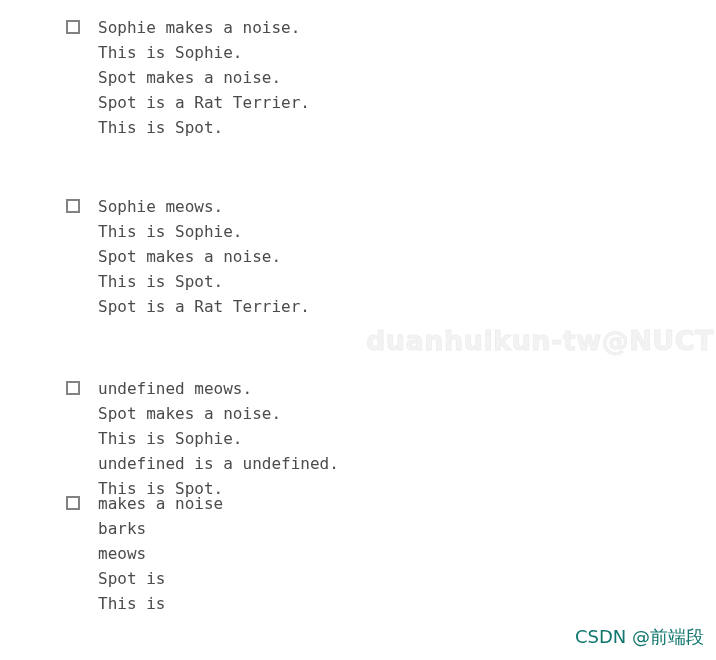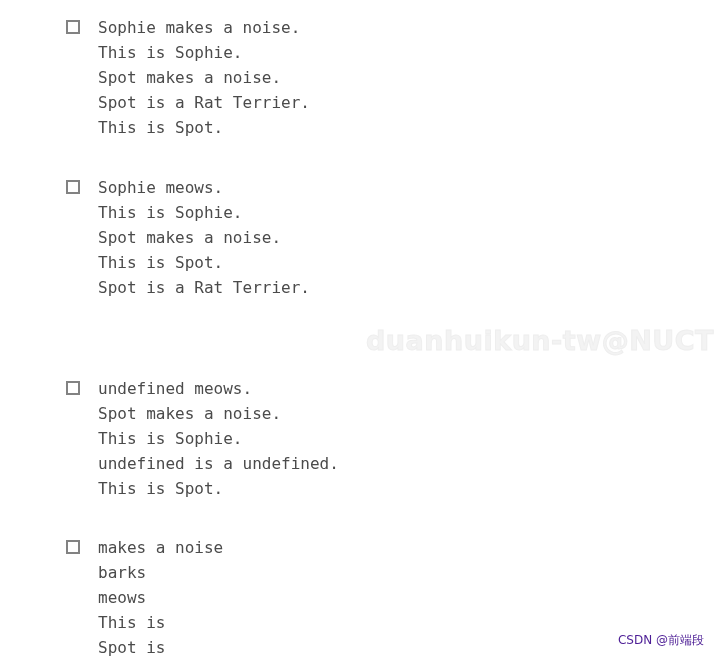--- a/index.html
+++ b/index.html
@@ -38,22 +38,22 @@
     pointer-events: none;
     line-height: 1;
   }
 
   
   #csdn {
     position: absolute;
     right: 12px;
     bottom: 14px;
     font-family: "DejaVu Sans", sans-serif;
-    font-size: 12px;
-    color: #4c1d95;
+    font-size: 18px;
+    color: #0f766e;
     white-space: nowrap;
     user-select: none;
     line-height: 1;
   }
 
   
   #blocks {
     position: absolute;
     left: 0;
     top: 0;
@@ -104,47 +104,47 @@
       <div class="block" style="position: absolute; left: 0px; top: 15px;">
         <span class="checkbox"></span>
         <div class="lines">
           <div class="line">Sophie makes a noise.</div>
           <div class="line">This is Sophie.</div>
           <div class="line">Spot makes a noise.</div>
           <div class="line">Spot is a Rat Terrier.</div>
           <div class="line">This is Spot.</div>
         </div>
       </div>
-      <div class="block" style="position: absolute; left: 0px; top: 175px;">
+      <div class="block" style="position: absolute; left: 0px; top: 194px;">
         <span class="checkbox"></span>
         <div class="lines">
           <div class="line">Sophie meows.</div>
           <div class="line">This is Sophie.</div>
           <div class="line">Spot makes a noise.</div>
           <div class="line">This is Spot.</div>
           <div class="line">Spot is a Rat Terrier.</div>
         </div>
       </div>
       <div class="block" style="position: absolute; left: 0px; top: 347px; margin-top: 29px;">
         <span class="checkbox"></span>
         <div class="lines">
           <div class="line">undefined meows.</div>
           <div class="line">Spot makes a noise.</div>
           <div class="line">This is Sophie.</div>
           <div class="line">undefined is a undefined.</div>
           <div class="line">This is Spot.</div>
         </div>
       </div>
-      <div class="block" style="position: absolute; left: 0px; top: 535px;">
+      <div class="block" style="position: absolute; left: 0px; top: 491px;">
         <span class="checkbox"></span>
         <div class="lines">
           <div class="line">makes a noise</div>
           <div class="line">barks</div>
           <div class="line">meows</div>
+          <div class="line">Spot is</div>
           <div class="line">This is</div>
-          <div class="line">Spot is</div>
         </div>
       </div>
     </div>
 
   <div id="csdn">CSDN @前端段</div>
 
 </div>
 
 </body></html>

